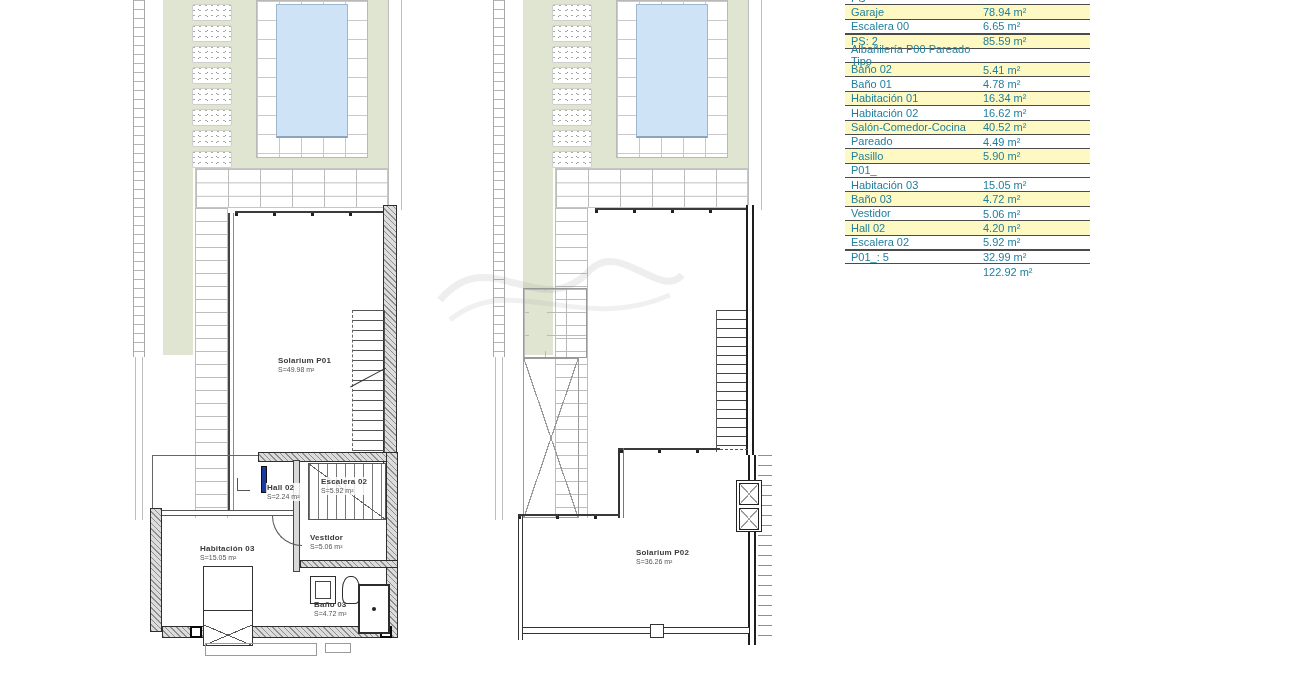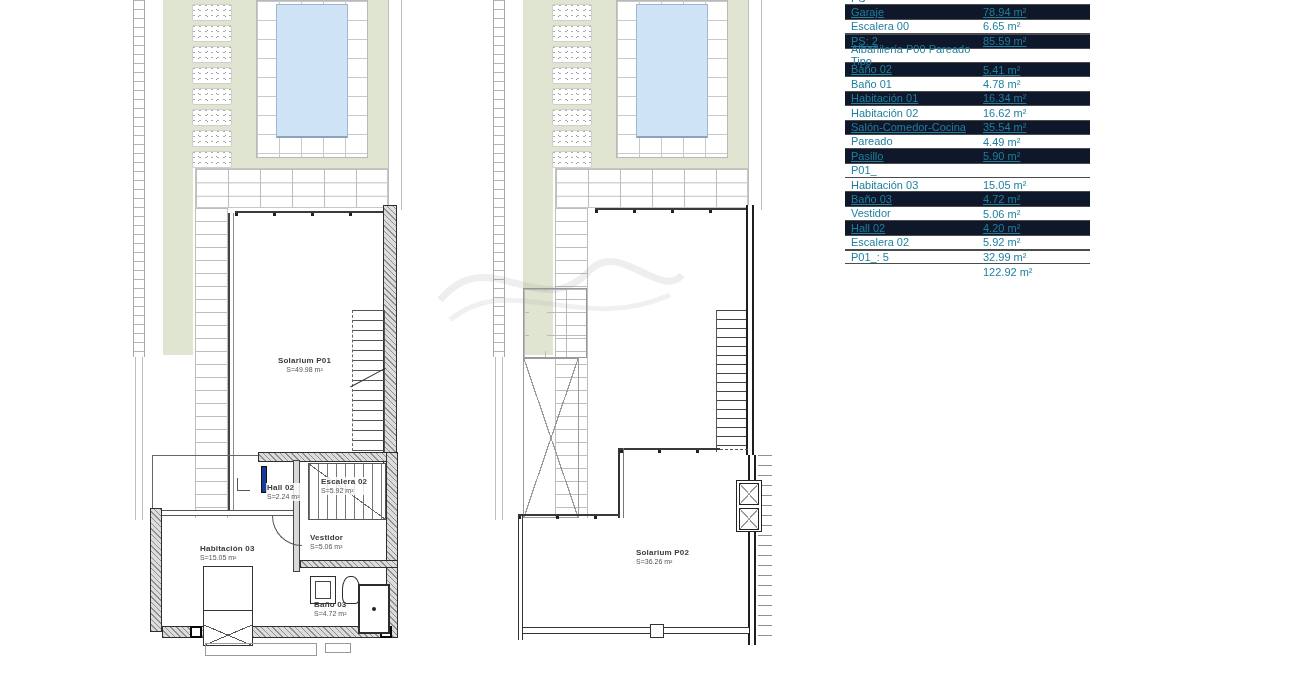--- a/index.html
+++ b/index.html
@@ -64,21 +64,21 @@
   .corner-sq{width:12px;height:12px;background:#fff;border:2px solid #0a0a0a;}
 
   
   .wall-dark-v{border-left:2px solid #1e1e1e;border-right:2px solid #1e1e1e;background:#fff;}
   .ticks-right{background:repeating-linear-gradient(180deg,#8f8f8f 0 1px,transparent 1px 10px);}
   .thinwall2{border-top:1px solid #333;border-bottom:1px solid #333;background:#fff;}
 
   
   .schedule{position:absolute;left:845px;top:-9px;width:245px;color:#1E7E9E;font-size:11px;}
   .srow{display:flex;align-items:center;height:14.4px;border-bottom:1px solid #4b4b4b;box-sizing:border-box;}
-  .srow.shade{background:#0f172a;text-decoration:underline;}
+  .srow.shade{background:#fef9c3;}
   .srow.total{border-top:1px solid #4b4b4b;}
   .srow.total-tall{height:28px;border-top:1px solid #4b4b4b;}
   .srow.grand{height:15px;border-bottom:none;}
   .slabel{flex:0 0 128px;padding-left:6px;line-height:1.12;}
   .svalue{flex:1;padding-left:4px;}
 
   .watermark{opacity:.14;}
 </style>
 </head>
 <body>
@@ -104,21 +104,21 @@
     <div class="abs terrace-grid"></div>
     <div class="abs side-ladder"></div>
     <div class="abs walkway"></div>
 
     <div class="abs rail" style="left:105px;top:211px;width:162px;"></div>
     <div class="abs wall-left-thin"></div>
     <div class="abs hatch" style="left:253px;top:205px;width:14px;height:305px;"></div>
     <div class="abs stairs-v" style="left:222px;top:310px;width:33px;height:146px;">
       <div class="break-line"></div>
     </div>
-    <div class="abs room-label" style="left:148px;top:356px;text-align:center;">
+    <div class="abs room-label" style="left:148px;top:356px;">
       <div class="nm">Solarium P01</div>
       <div class="ar">S=49.98 m²</div>
     </div>
 
     <div class="abs hatch" style="left:128px;top:452px;width:140px;height:10px;"></div>
     <div class="abs" style="left:22px;top:455px;width:106px;height:55px;border-top:1px solid #666;border-left:1px solid #666;"></div>
     <div class="abs" style="left:131px;top:466px;width:6px;height:27px;background:#1A3A9C;border:1px solid #101010;"></div>
     <div class="abs" style="left:107px;top:478px;width:13px;height:13px;border-left:1px solid #555;border-bottom:1px solid #555;"></div>
     <div class="abs hatch" style="left:20px;top:508px;width:12px;height:124px;"></div>
     <div class="abs hatch" style="left:256px;top:452px;width:12px;height:186px;"></div>
@@ -251,21 +251,21 @@
       <div class="srow data shade">
         <span class="slabel">Habitación 01</span>
         <span class="svalue">16.34 m²</span>
       </div>
       <div class="srow data">
         <span class="slabel">Habitación 02</span>
         <span class="svalue">16.62 m²</span>
       </div>
       <div class="srow data shade">
         <span class="slabel">Salón-Comedor-Cocina</span>
-        <span class="svalue">35.54 m²</span>
+        <span class="svalue">40.52 m²</span>
       </div>
       <div class="srow data">
         <span class="slabel">Pareado</span>
         <span class="svalue">4.49 m²</span>
       </div>
       <div class="srow data shade">
         <span class="slabel">Pasillo</span>
         <span class="svalue">5.90 m²</span>
       </div>
       <div class="srow header">

